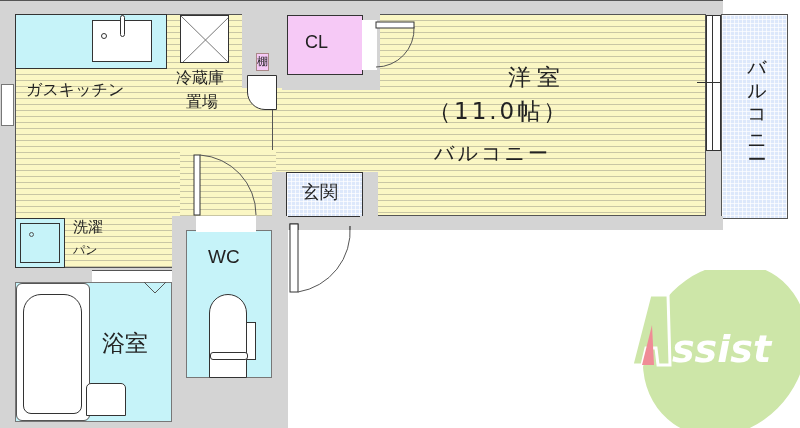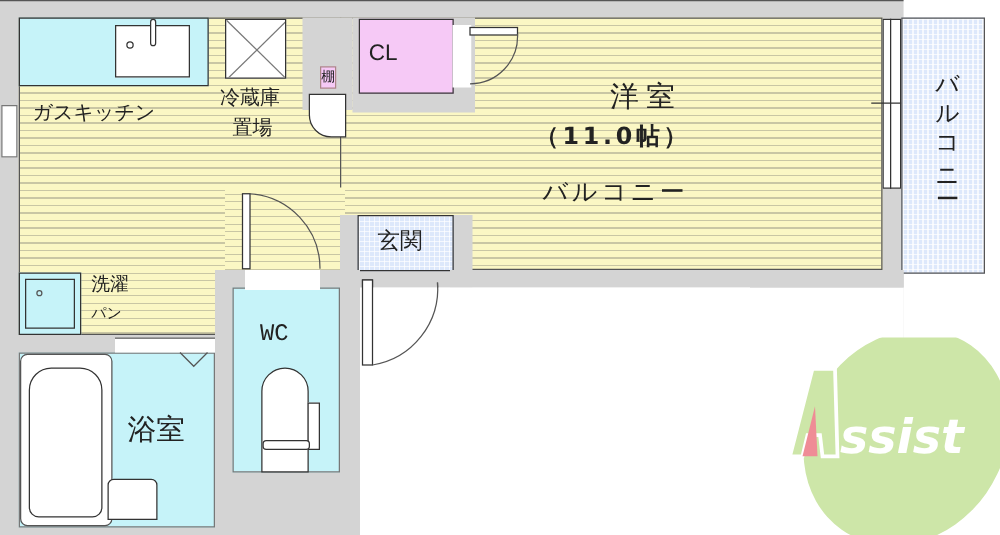--- a/index.html
+++ b/index.html
@@ -40,29 +40,29 @@
 </div>
 <div class="abs wall" style="left:242px;top:14px;width:40px;height:74px;"></div>
 
 <div class="abs pink" style="left:256px;top:53px;width:13px;height:18px;font-size:11px;line-height:16px;text-align:center;border-color:#a88;">
   <span>棚</span>
 </div>
 <div class="abs white line" style="left:247px;top:75px;width:30px;height:35px;border-radius:0 0 0 18px;"></div>
 
 <div class="abs wall" style="left:282px;top:14px;width:98px;height:76px;"></div>
 <div class="abs pink" style="left:287px;top:15px;width:76px;height:60px;"></div>
-<div class="label" style="left:295px;top:32px;font-size:18px;font-family:'Liberation Sans', sans-serif;">CL</div>
+<div class="label" style="left:305px;top:32px;font-size:18px;font-family:'Liberation Sans', sans-serif;">CL</div>
 <div class="abs white" style="left:362px;top:20px;width:15px;height:50px;"></div>
 <svg class="abs" style="left:362px;top:15px;" width="60" height="60">
     <rect x="14" y="7" width="38" height="6" fill="#fff" stroke="#333"></rect>
     <path d="M52 12 A38 38 0 0 1 14 52" fill="none" stroke="#555"></path>
   </svg>
 
-<div class="label" style="left:488px;top:62px;font-size:23px;letter-spacing:6px;">洋室</div>
-<div class="label" style="left:428px;top:96px;font-size:19px;letter-spacing:3px;font-weight:bold;">（11.0帖）</div>
+<div class="label" style="left:508px;top:62px;font-size:23px;letter-spacing:6px;">洋室</div>
+<div class="label" style="left:428px;top:96px;font-size:23px;letter-spacing:3px;">（11.0帖）</div>
 <div class="label" style="left:434px;top:140px;font-size:20px;letter-spacing:3px;">バルコニー</div>
 
 <div class="abs white line" style="left:706px;top:15px;width:15px;height:136px;"></div>
 <div class="abs" style="left:712px;top:15px;width:1px;height:136px;background:#333;"></div>
 <div class="abs" style="left:697px;top:82px;width:34px;height:1px;background:#333;"></div>
 
 <div class="abs tile" style="left:721px;top:14px;width:67px;height:205px;border-color:#555;"></div>
 <div class="label" style="left:745px;top:46px;font-size:19px;writing-mode:vertical-rl;letter-spacing:4px;">バルコニー</div>
 
 <div class="abs white line" style="left:1px;top:84px;width:13px;height:42px;border-color:#777;"></div>
@@ -77,21 +77,21 @@
 <div class="label" style="left:73px;top:218px;font-size:15px;">洗濯</div>
 <div class="label" style="left:73px;top:242px;font-size:12px;">パン</div>
 
 <div class="abs wall" style="left:172px;top:216px;width:112px;height:212px;"></div>
 <div class="abs aqua line" style="left:186px;top:230px;width:86px;height:148px;border-color:#777;"></div>
 <div class="abs white" style="left:196px;top:216px;width:60px;height:16px;"></div>
 <svg class="abs" style="left:190px;top:150px;" width="80" height="80">
     <rect x="4" y="5" width="6" height="60" fill="#fff" stroke="#333"></rect>
     <path d="M10 5 A60 60 0 0 1 66 65" fill="none" stroke="#555"></path>
   </svg>
-<div class="label" style="left:208px;top:256px;font-size:19px;font-family:Liberation Mono, monospace;">WC</div>
+<div class="label" style="left:208px;top:246px;font-size:19px;font-family:Liberation Sans, sans-serif;">WC</div>
 <div class="abs white line" style="left:209px;top:294px;width:38px;height:84px;border-radius:19px 19px 0 0;"></div>
 <div class="abs white line" style="left:246px;top:322px;width:10px;height:38px;"></div>
 <div class="abs white line" style="left:210px;top:352px;width:38px;height:8px;border-radius:3px;"></div>
 
 <div class="abs aqua" style="left:15px;top:282px;width:157px;height:140px;border:1px solid #777;"></div>
 <div class="abs white" style="left:92px;top:270px;width:80px;height:12px;border-top:1px solid #555;"></div>
 <svg class="abs" style="left:142px;top:281px;" width="26" height="14">
     <polyline points="2,1 13,12 24,1" fill="none" stroke="#555"></polyline>
   </svg>
 <div class="abs white line" style="left:16px;top:283px;width:74px;height:138px;border-radius:6px;border-color:#555;"></div>

